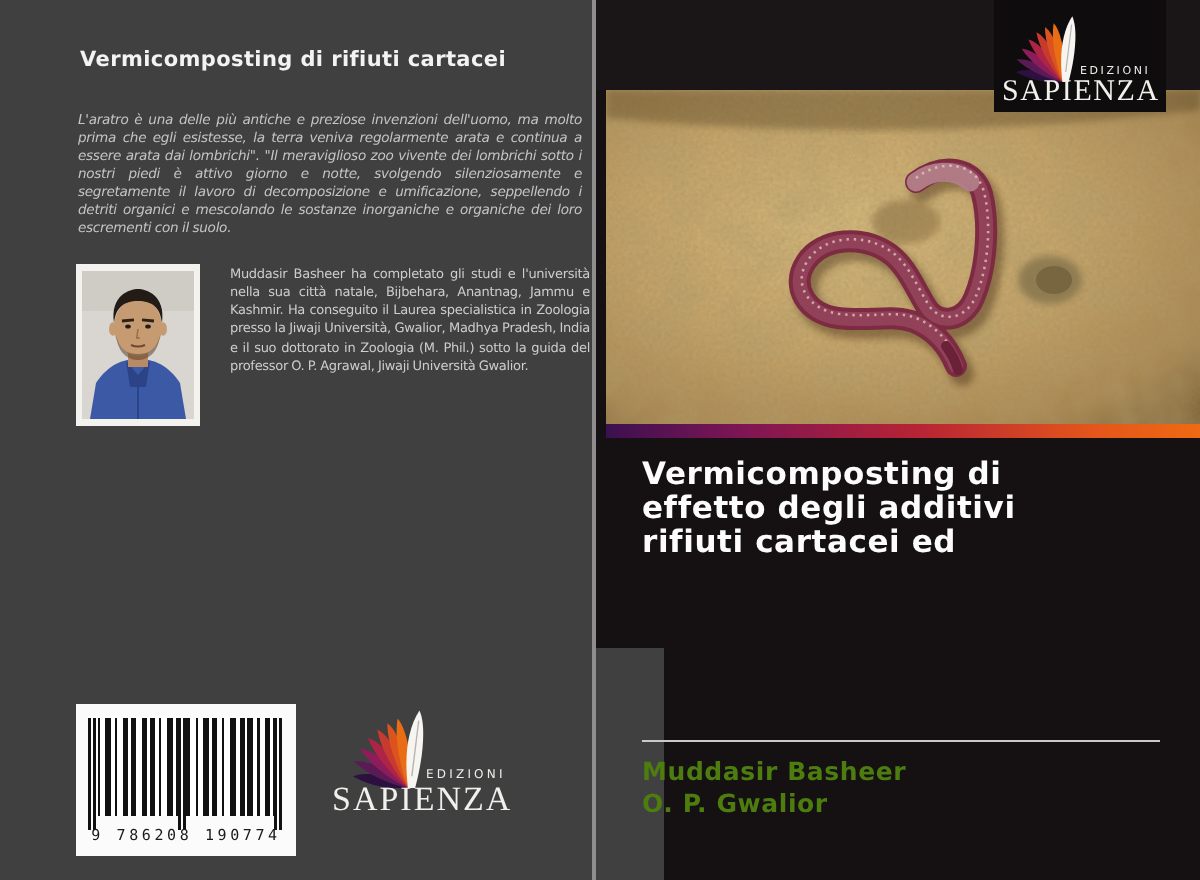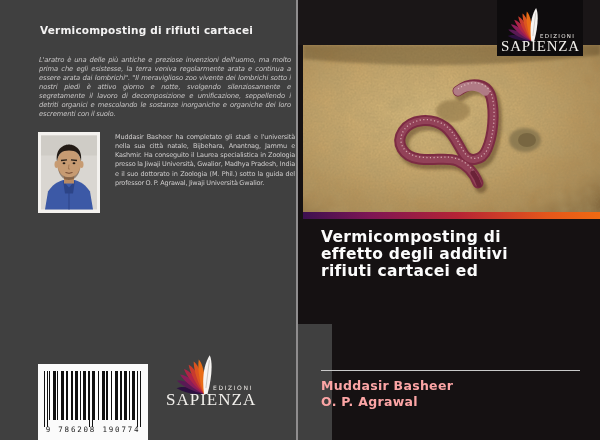--- a/index.html
+++ b/index.html
@@ -14,21 +14,21 @@
              font-size:6.8px; line-height:9px; letter-spacing:-.15px; word-spacing:-.2px;
              text-align:justify;font-style:italic; }
   .photo-frame { position:absolute; left:38px; top:132px; width:62px; height:81px;
                  background:#f4f2ef; padding:3px; }
   .photo-frame svg { display:block; width:100%; height:100%; }
   .lp-bio { position:absolute; left:104px; top:133px; width:180px; color:#cecccc;
             font-size:6.5px; line-height:9.15px; letter-spacing:-.15px; word-spacing:-.3px;
             text-align:justify;margin-left:11px; }
 
   
-  .barcode { position:absolute; left:38px; top:352px; width:110px; height:76px; background:#fbfbfb;margin-top:12px; }
+  .barcode { position:absolute; left:38px; top:352px; width:110px; height:76px; background:#fbfbfb; }
   .bc-bars { position:absolute; left:7px; top:7px; width:96px; height:49px;
     background:linear-gradient(90deg,
       #111 0 2%, #fff 2% 4%, #111 4% 5%, #fff 5% 8%, #111 8% 11%, #fff 11% 13%,
       #111 13% 14%, #fff 14% 17%, #111 17% 20%, #fff 20% 21.5%, #111 21.5% 24%,
       #fff 24% 27%, #111 27% 29.5%, #fff 29.5% 31%, #111 31% 34%, #fff 34% 36%,
       #111 36% 37%, #fff 37% 40%, #111 40% 43%, #fff 43% 45%, #111 45% 48%,
       #fff 48% 49%, #111 49% 52%, #fff 52% 55%, #111 55% 56.5%, #fff 56.5% 59%,
       #111 59% 62%, #fff 62% 63.5%, #111 63.5% 66%, #fff 66% 69%, #111 69% 70%,
       #fff 70% 73%, #111 73% 76%, #fff 76% 78%, #111 78% 80.5%, #fff 80.5% 82%,
       #111 82% 85%, #fff 85% 87%, #111 87% 88.5%, #fff 88.5% 91%, #111 91% 94%,
@@ -51,21 +51,21 @@
   
   .right-panel { position:absolute; left:298px; top:0; width:302px; height:324px; background:#151112; }
   .rp-topbar { position:absolute; left:0; top:0; width:302px; height:45px; background:#1a1617; }
   .rp-photo { position:absolute; left:5px; top:45px; width:297px; height:167px; }
   .rp-photo svg { display:block; }
   .rp-accent { position:absolute; left:5px; top:212px; width:297px; height:7px;
                background:linear-gradient(90deg,#3c1050 0%,#7c1555 22%,#b62335 52%,#e4561b 82%,#ef6a12 100%); }
   .rp-title { position:absolute; left:23px; top:229px; color:#fcfcfc; font-weight:bold;
               font-size:15.5px; line-height:16.9px; letter-spacing:.3px; }
   .rp-rule { position:absolute; left:23px; top:370px; width:259px; height:1px; background:#c9c9c9; }
-  .rp-authors { position:absolute; left:23px; top:378px; color:#fca5a5; font-weight:bold;
+  .rp-authors { position:absolute; left:23px; top:378px; color:#4d7c0f; font-weight:bold;
                 font-size:12.5px; line-height:15.5px; letter-spacing:.3px; }
 </style>
 </head>
 <body>
 
 <div id="cover">
 
   <div class="left-panel">
 
     <div class="lp-title">
@@ -203,21 +203,21 @@
     <div class="rp-title">
       <div>Vermicomposting di</div>
       <div>effetto degli additivi</div>
       <div>rifiuti cartacei ed</div>
     </div>
 
     <div class="rp-rule"></div>
 
     <div class="rp-authors">
       <div>Muddasir Basheer</div>
-      <div>O. P. Agrawal</div>
+      <div>O. P. Gwalior</div>
     </div>
   </div>
 
   <div class="logo-tr-box">
     <svg style="position:absolute; left:5px; top:7px;" width="50" height="34" viewBox="0 0 58 40">
       <g>
         <g transform="rotate(-76 34 40)">
             <path d="M34,40 C31,31 30.5,21 33,12 C35.5,15 36.5,20 36.8,25 C37,32 36,36 34,40 Z" fill="#2c1040"></path>
           </g>
         <g transform="rotate(-62 34 40)">

